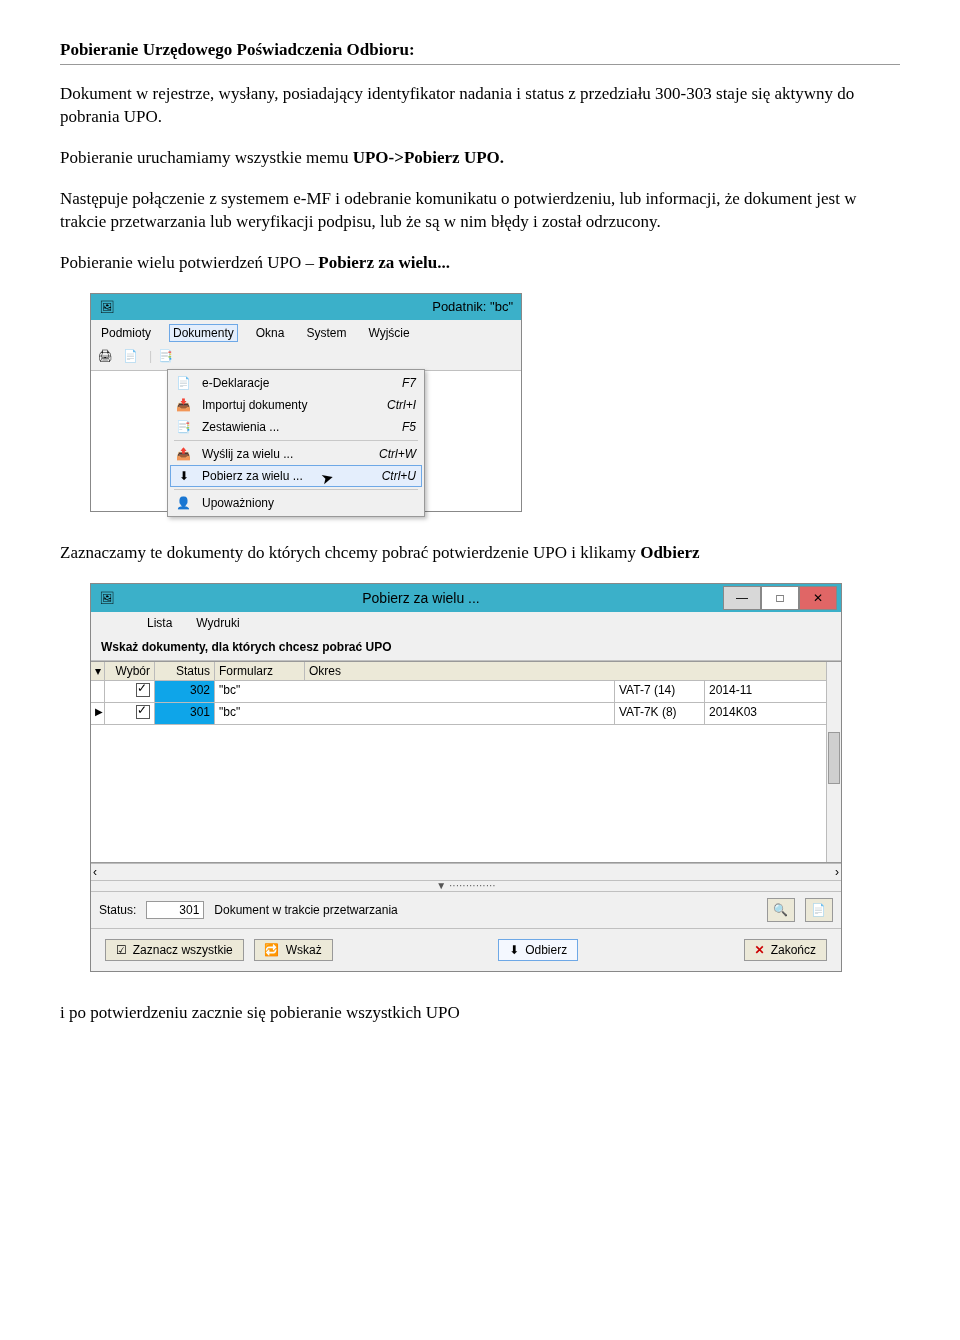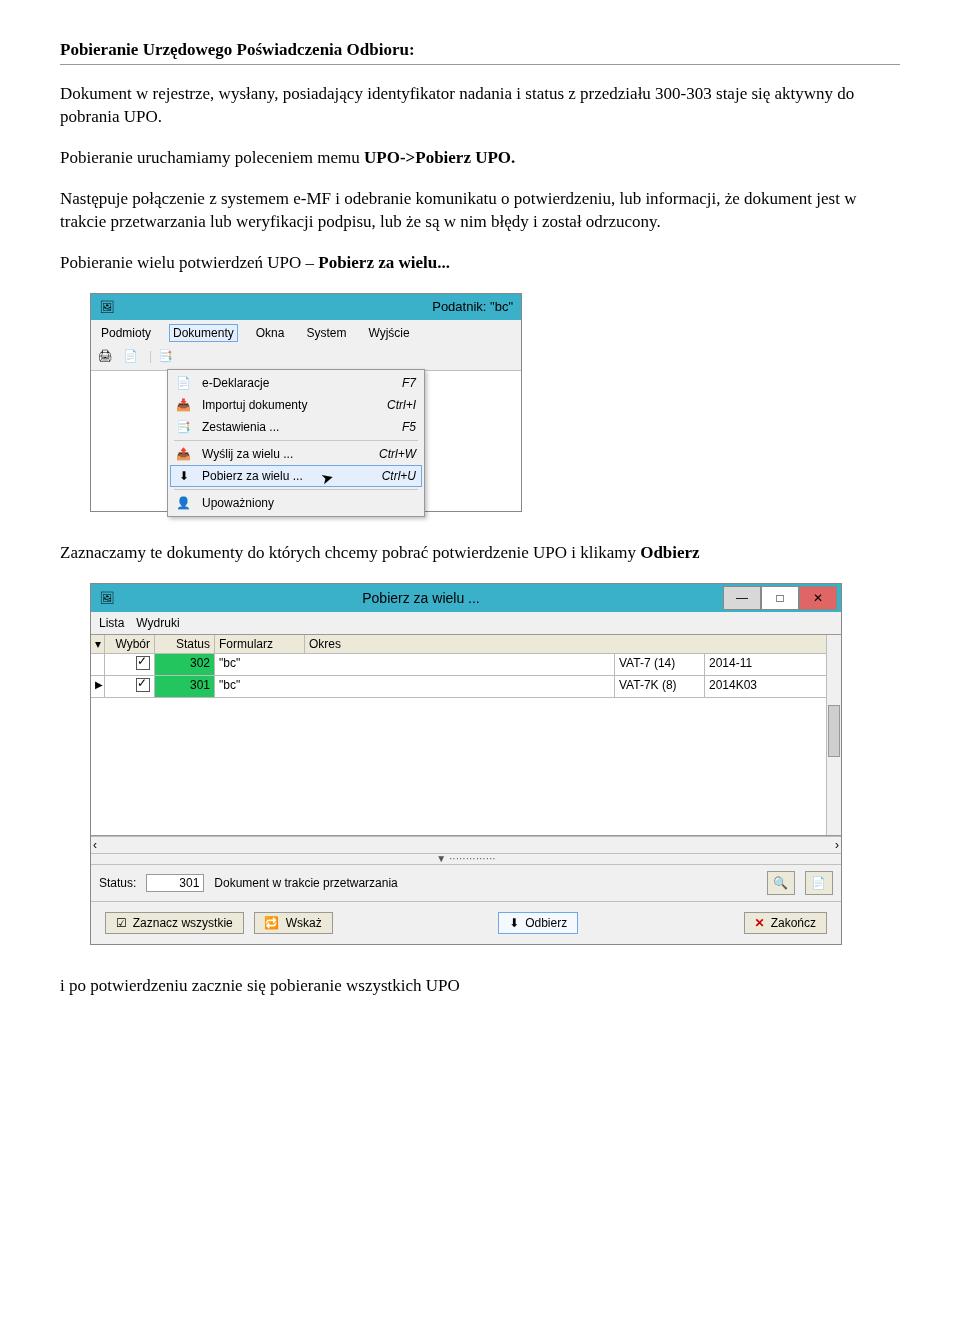--- a/index.html
+++ b/index.html
@@ -140,22 +140,23 @@
     display: flex; align-items: center; justify-content: center;
     font-size: 12px;
     background: #d8d8d8;
     border: 1px solid #888;
   }
   .winbtn.max { background: #fff; }
   .winbtn.close { background: #e06666; color: #000; }
   .menubar2 {
     padding: 4px 8px;
     display: flex;
-    gap: 12px;
-    background: #f0f0f0;
+    gap: 24px;
+    background: #f0f0f0;
+    margin-left: 48px;
   }
   .instr {
     padding: 6px 10px;
     background: #f0f0f0;
     font-weight: bold;
     border-bottom: 1px solid #c0c0c0;
   }
   .grid {
     background: #fff;
     border-top: 1px solid #999;
@@ -178,21 +179,21 @@
     background: #ece9d8;
     font-weight: normal;
   }
   .c0 { width: 14px; }
   .c1 { width: 50px; text-align: right; }
   .c2 { width: 60px; text-align: right; }
   .c3 { width: 400px; }
   .c4 { width: 90px; }
   .c5 { flex: 1; }
   .cv { width: 14px; background: #f0f0f0; border-left: 1px solid #bbb; }
-  .status-yellow { background: #22c55e; }
+  .status-yellow { background: #0ea5e9; }
   .rowmark { font-size: 10px; line-height: 14px; text-align: center; }
   .checkbox { width: 12px; height: 12px; border: 1px solid #555; display: inline-block; position: relative; background:#fff; }
   .checkbox.checked::after { content: "✓"; position: absolute; left: 0px; top: -3px; font-size: 12px; }
   .vscroll {
     position: absolute; right: 0; top: 0; bottom: 0; width: 14px;
     background: #f0f0f0; border-left: 1px solid #bbb;
   }
   .vthumb {
     position: absolute; left: 1px; right: 1px; top: 70px; height: 50px;
     background: #cfcfcf; border: 1px solid #999;
@@ -242,21 +243,21 @@
 </style>
 </head>
 <body>
 
 <h1>Pobieranie Urzędowego Poświadczenia Odbioru:</h1>
 <hr>
 
 <p>Dokument w rejestrze, wysłany, posiadający identyfikator nadania i status z przedziału 300-303 staje się aktywny do pobrania UPO.</p>
 
 <p>
-  <span>Pobieranie uruchamiamy poleceniem memu </span>
+  <span>Pobieranie uruchamiamy wszystkie memu </span>
   <span class="bold">UPO-&gt;Pobierz UPO.</span>
 </p>
 
 <p>Następuje połączenie z systemem e-MF i odebranie komunikatu o potwierdzeniu, lub informacji, że dokument jest w trakcie przetwarzania lub weryfikacji podpisu, lub że są w nim błędy i został odrzucony.</p>
 
 <p>
   <span>Pobieranie wielu potwierdzeń UPO – </span>
   <span class="bold">Pobierz za wielu...</span>
 </p>
 
@@ -329,20 +330,21 @@
     <div class="winbtns">
       <span class="winbtn">—</span>
       <span class="winbtn max">□</span>
       <span class="winbtn close">✕</span>
     </div>
   </div>
   <div class="menubar2">
     <span>Lista</span>
     <span>Wydruki</span>
   </div>
+  <div class="instr">Wskaż dokumenty, dla których chcesz pobrać UPO</div>
 
   <div class="grid">
     <div class="ghead">
       <div class="gh c0">▾</div>
       <div class="gh c1">Wybór</div>
       <div class="gh c2">Status</div>
       <div class="gh c4">Formularz</div>
       <div class="gh c5">Okres</div>
       <div class="gh cv">▴</div>
     </div>

